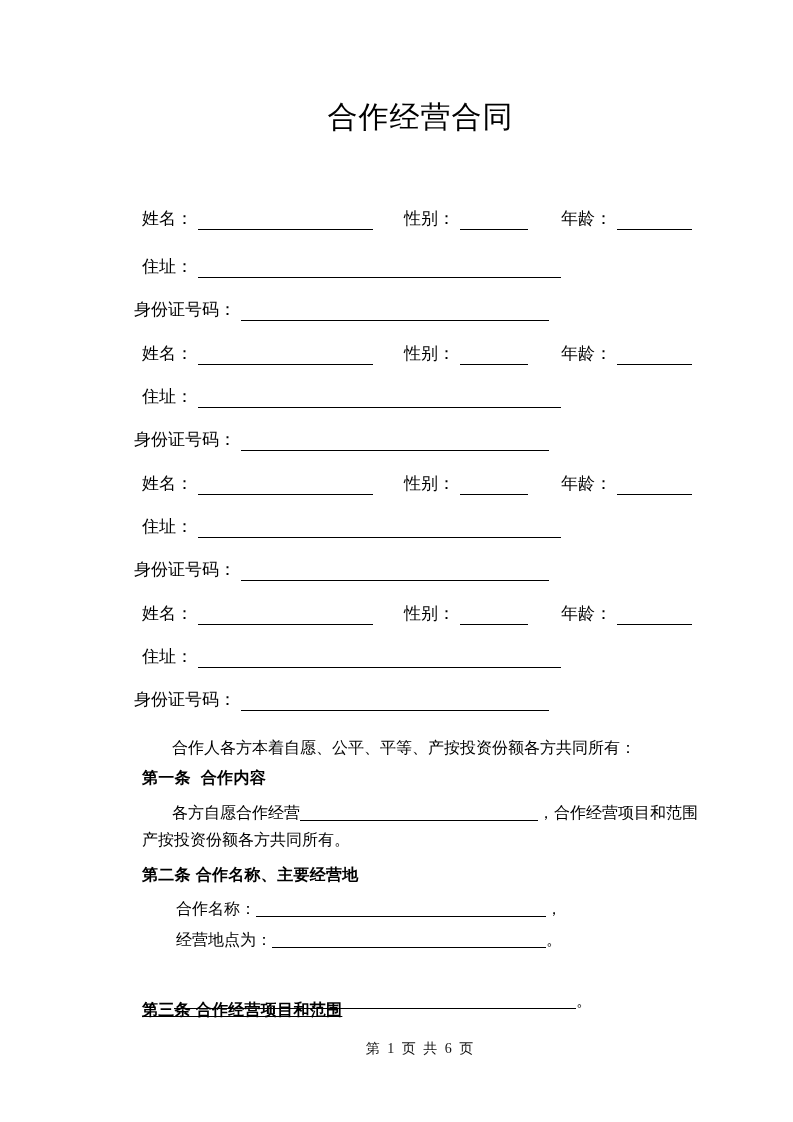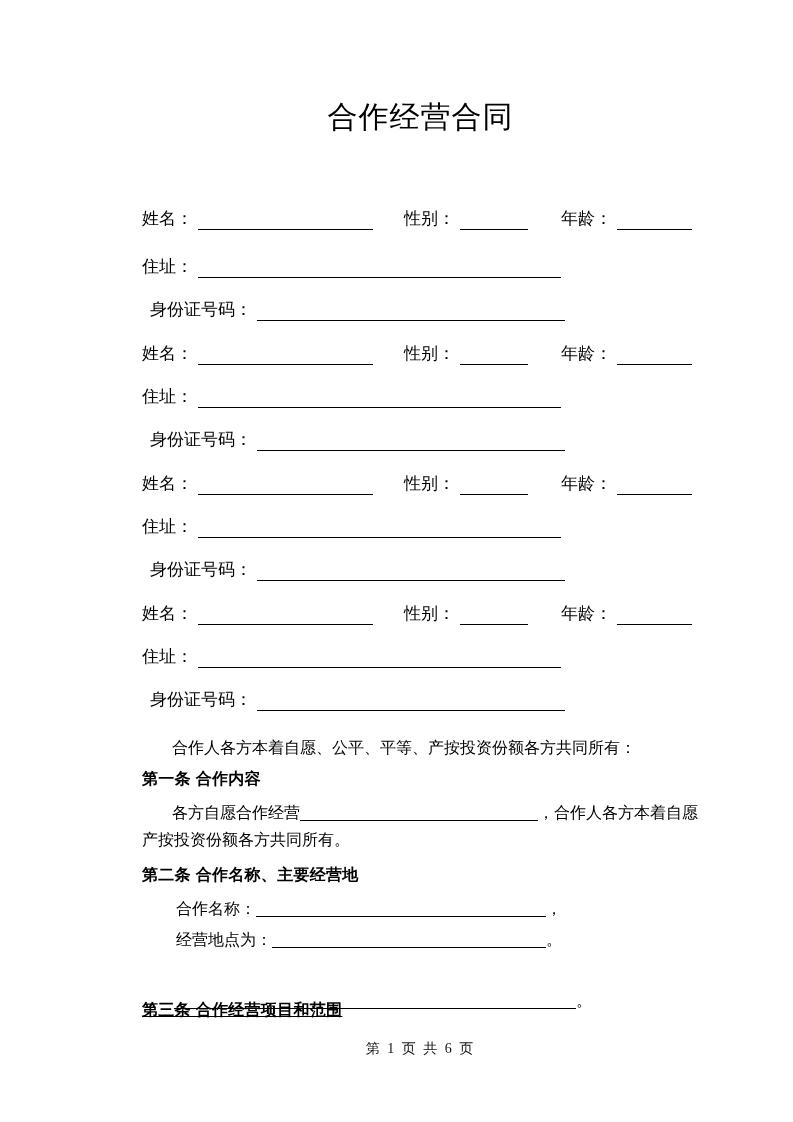--- a/index.html
+++ b/index.html
@@ -79,21 +79,21 @@
     border-bottom: 1.6px solid #000;
     height: 19px;
     margin-left: 5px;
   }
 
   
   .col-name  { left: 118px; }
   .col-sex   { left: 380px; }
   .col-age   { left: 537px; }
   .col-addr  { left: 118px; }
-  .col-id    { left: 126px; }
+  .col-id    { left: 110px; }
 
   .blank-name { width: 175px; }
   .blank-sex  { width: 68px; }
   .blank-age  { width: 75px; }
   .blank-addr { width: 363px; }
   .blank-id   { width: 308px; }
 
   
   .body-zone {
     position: absolute;
@@ -258,24 +258,24 @@
         <span class="lbl">身份证号码：</span>
         <span class="blank blank-id"></span>
       </div>
     </div>
   </div>
 
   <div class="body-zone">
 
     <div class="p-serif" style="left:148px; top:735px;">合作人各方本着自愿、公平、平等、产按投资份额各方共同所有：</div>
 
-    <div class="p-bold-sans" style="left:118px; top:767px;">第一条  合作内容</div>
+    <div class="p-bold-sans" style="left:118px; top:767px;font-family:Liberation Mono, monospace;">第一条  合作内容</div>
 
     <div class="p-serif" style="left:148px; top:800px;">
-      <span>各方自愿合作经营</span><span class="inline-blank" style="width:238px;"></span><span>，合作人各方本着自愿</span>
+      <span>各方自愿合作经营</span><span class="inline-blank" style="width:238px;"></span><span>，合作经营项目和范围</span>
     </div>
 
     <div class="p-serif" style="left:118px; top:827px;">产按投资份额各方共同所有。</div>
 
     <div class="p-bold-sans" style="left:118px; top:863px;">第二条  合作名称、主要经营地</div>
 
     <div class="p-serif" style="left:152px; top:896px;">
       <span>合作名称：</span><span class="inline-blank" style="width:290px;"></span><span>，</span>
     </div>
 

